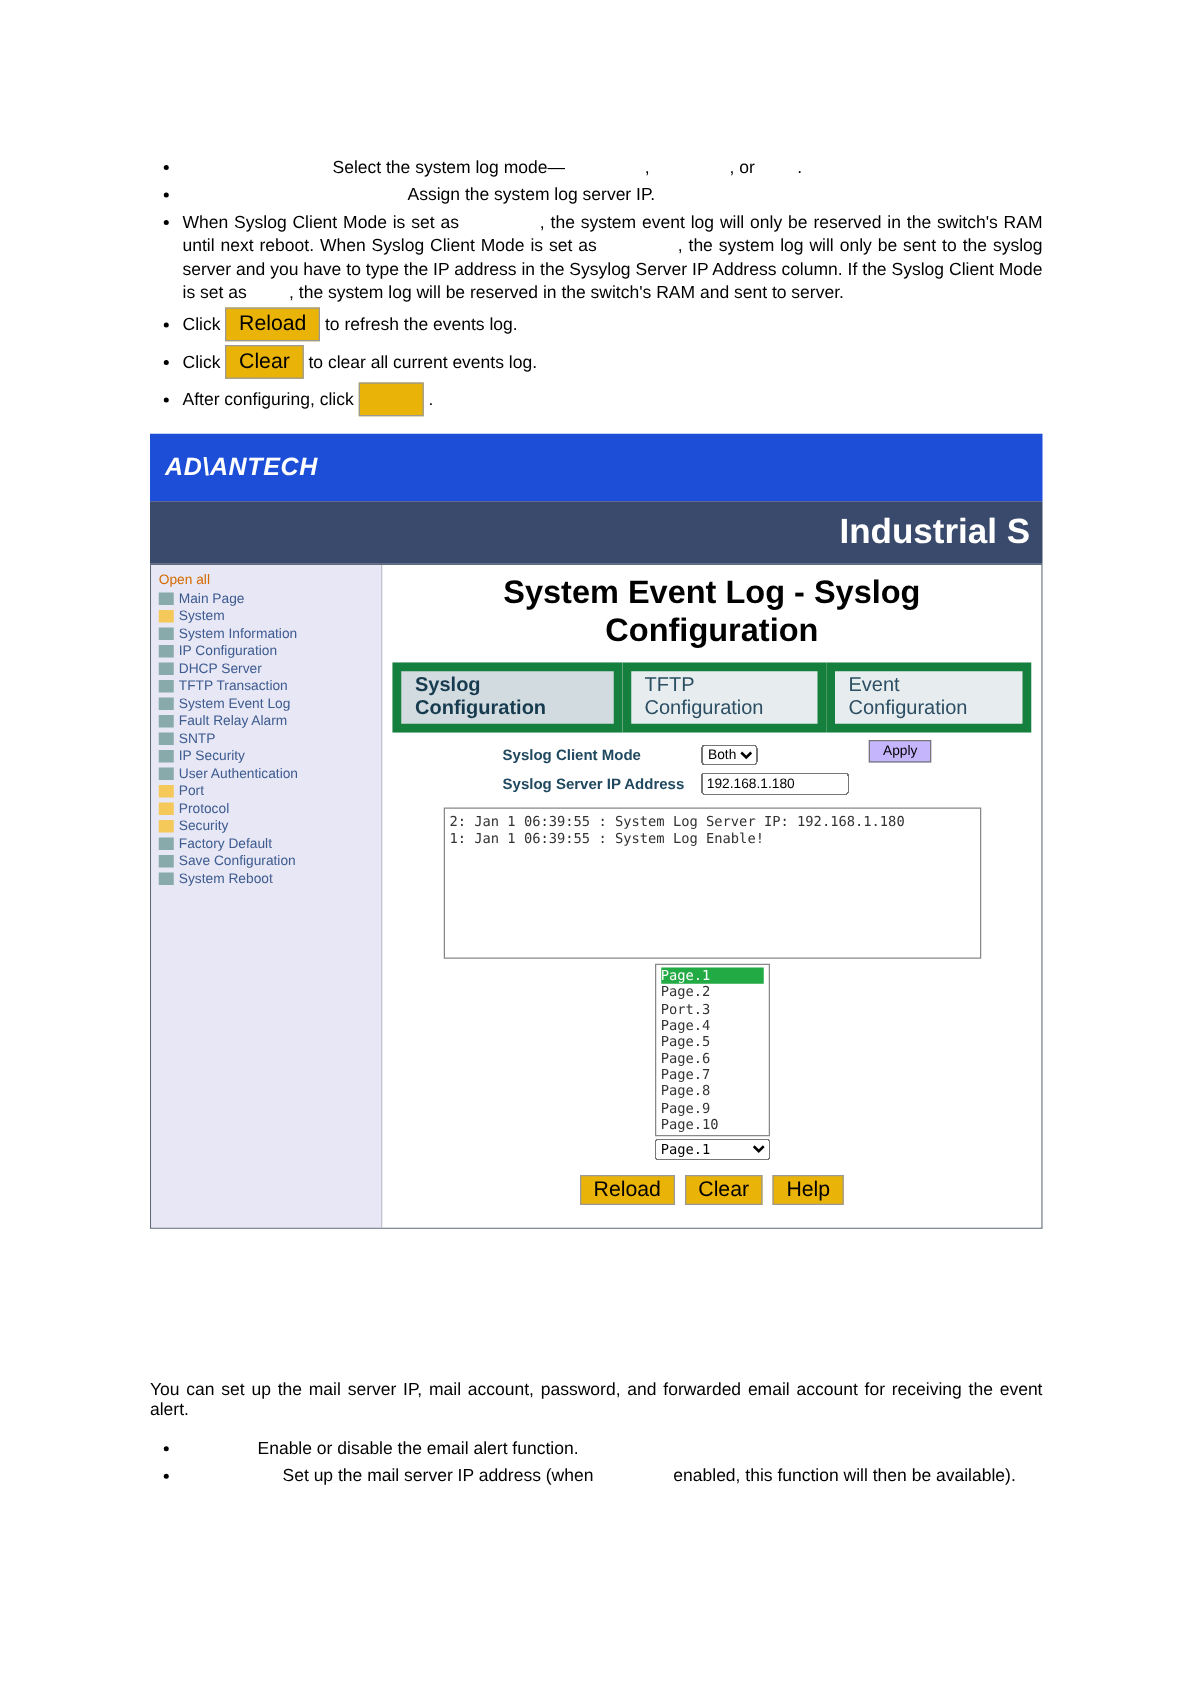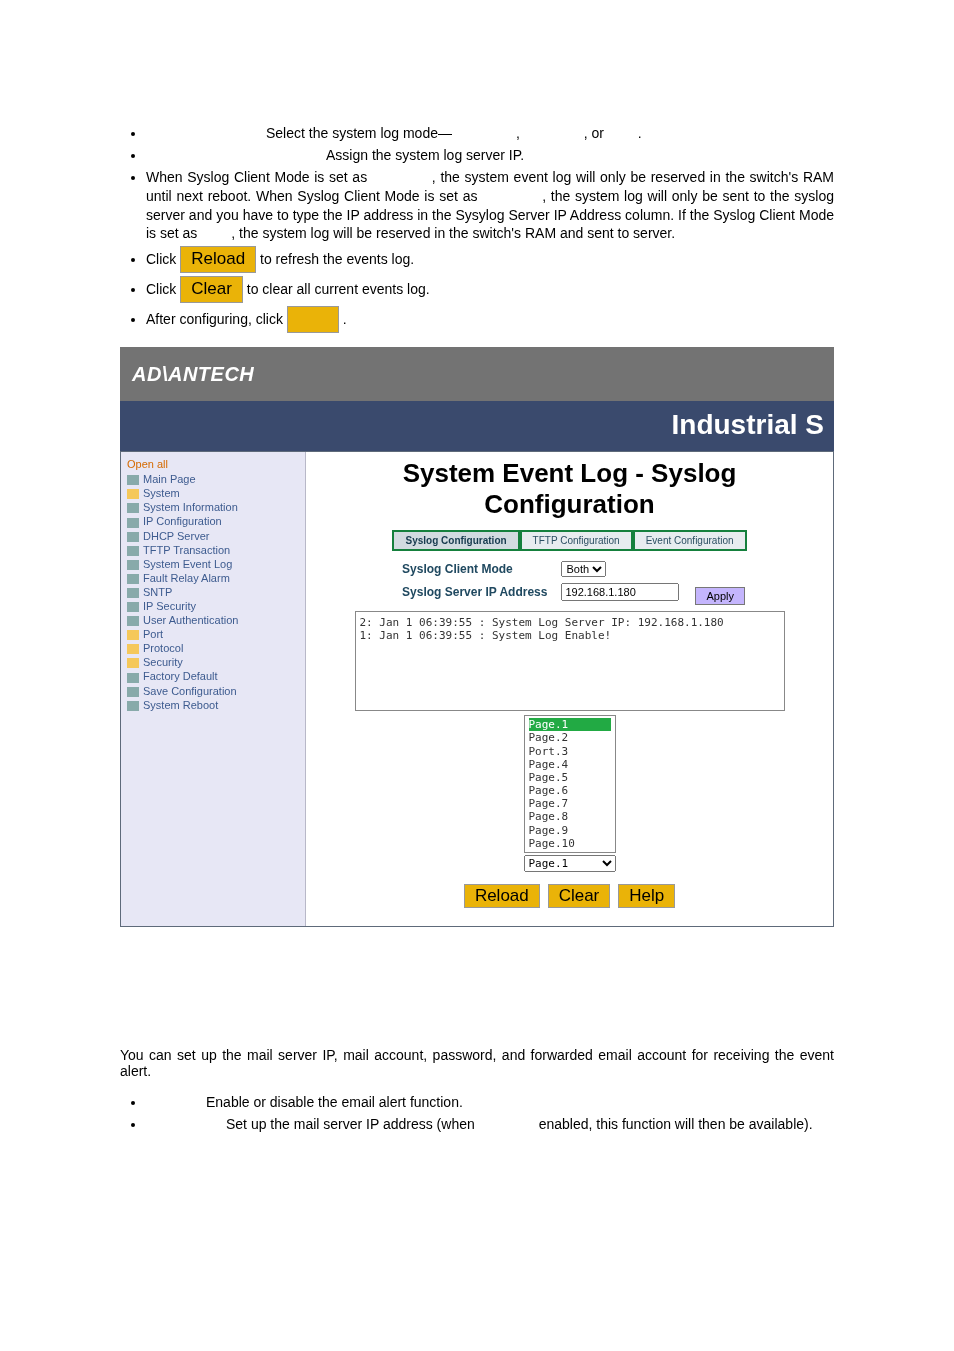--- a/index.html
+++ b/index.html
@@ -2,43 +2,43 @@
 <html><head>
 <meta charset="utf-8">
 <style>
 body{margin:0;font-family:Arial,Helvetica,sans-serif;font-size:14px;color:#000;background:#fff}
 .page{width:954px;margin:0 auto;padding:120px 120px 20px 120px;box-sizing:border-box}
 .intro{margin-bottom:8px}
 ul.bullets{list-style:disc;padding-left:26px;margin:4px 0 10px 0}
 ul.bullets li{margin:3px 0;line-height:1.35;text-align:justify}
 .btn-inline{display:inline-block;border:1px solid #999;background:#eab308;padding:1px 10px;font-size:17px}
 .screenshot{margin-top:14px;border:0}
-.titlebar{background:#737373;height:54px;display:flex;align-items:center;padding:0 12px}
+.titlebar{background:#1d4ed8;height:54px;display:flex;align-items:center;padding:0 12px}
 .brand{color:#fff;font-size:20px;font-weight:bold;font-style:italic;letter-spacing:.5px}
 .subbar{background:#3a4a6d;color:#fff;text-align:right;padding:8px 10px 10px 0;font-weight:bold;font-size:28px}
 .app{display:flex;border:1px solid #5e6a7a}
 .sidebar{width:185px;background:#e7e7f5;font-size:11px;padding:6px 4px 18px 6px;border-right:1px solid #b8b8c8;box-sizing:border-box}
 .sidebar .openall{color:#d56a00;margin-bottom:2px}
 .sidebar .node{color:#3d5b8f;padding:1px 0}
 .sidebar .ic{display:inline-block;width:12px;height:10px;margin-right:4px;vertical-align:middle}
 .ic-page{background:#8aa}
 .ic-folder{background:#f5c85a}
 .lvl0{padding-left:2px}
 .lvl1{padding-left:14px}
 .lvl2{padding-left:30px}
 .content{flex:1;background:#fff;padding:6px 8px 18px 8px}
 .ctitle{font-size:26px;font-weight:bold;text-align:center;margin:0 0 10px 0}
 .tabs{display:flex;justify-content:center;gap:0;margin-bottom:6px}
-.tab{border:2px solid #15803d;background:#e7ecef;padding:3px 11px;font-size:10px;color:#2b4e62}
+.tab{border:7px solid #15803d;background:#e7ecef;padding:3px 11px;font-size:16px;color:#2b4e62}
 .tab.active{background:#d2dbe0;font-weight:bold;color:#163a4e}
-.form{display:flex;justify-content:center;align-items:flex-end;gap:8px;margin:6px 0}
+.form{display:flex;justify-content:center;align-items:flex-start;gap:8px;margin:6px 0}
 .formtable td{font-size:12px;font-weight:bold;color:#204960;padding:2px 6px}
 .formtable input,.formtable select{font-size:11px}
 .apply{border:1px solid #777;background:#c4b5fd;font-size:11px;padding:2px 10px}
-.logbox{margin:6px auto 0 auto;width:430px;height:100px;border:1px solid #888;background:#fff;font-family:monospace;font-size:11px;padding:4px;color:#333;text-align:left;box-sizing:border-box}
+.logbox{margin:6px auto 0 auto;width:430px;height:121px;border:1px solid #888;background:#fff;font-family:monospace;font-size:11px;padding:4px;color:#333;text-align:left;box-sizing:border-box}
 .pagelist{margin:4px auto 0 auto;width:92px;text-align:left}
 .pagelist .pages{border:1px solid #888;background:#fff;font-family:monospace;font-size:11px;color:#333;padding:2px 4px;line-height:1.2}
 .pagelist .pages .sel{background:#2a4;color:#fff}
 .pagelist select{font-family:monospace;font-size:11px;width:100%;margin-top:2px}
 .bottom-btns{text-align:center;margin-top:12px}
 .bottom-btns .btn-inline{margin:0 2px}
 .smtp-sec{margin-top:120px}
 .smtp-sec p{text-align:justify}
 </style>
 </head>

